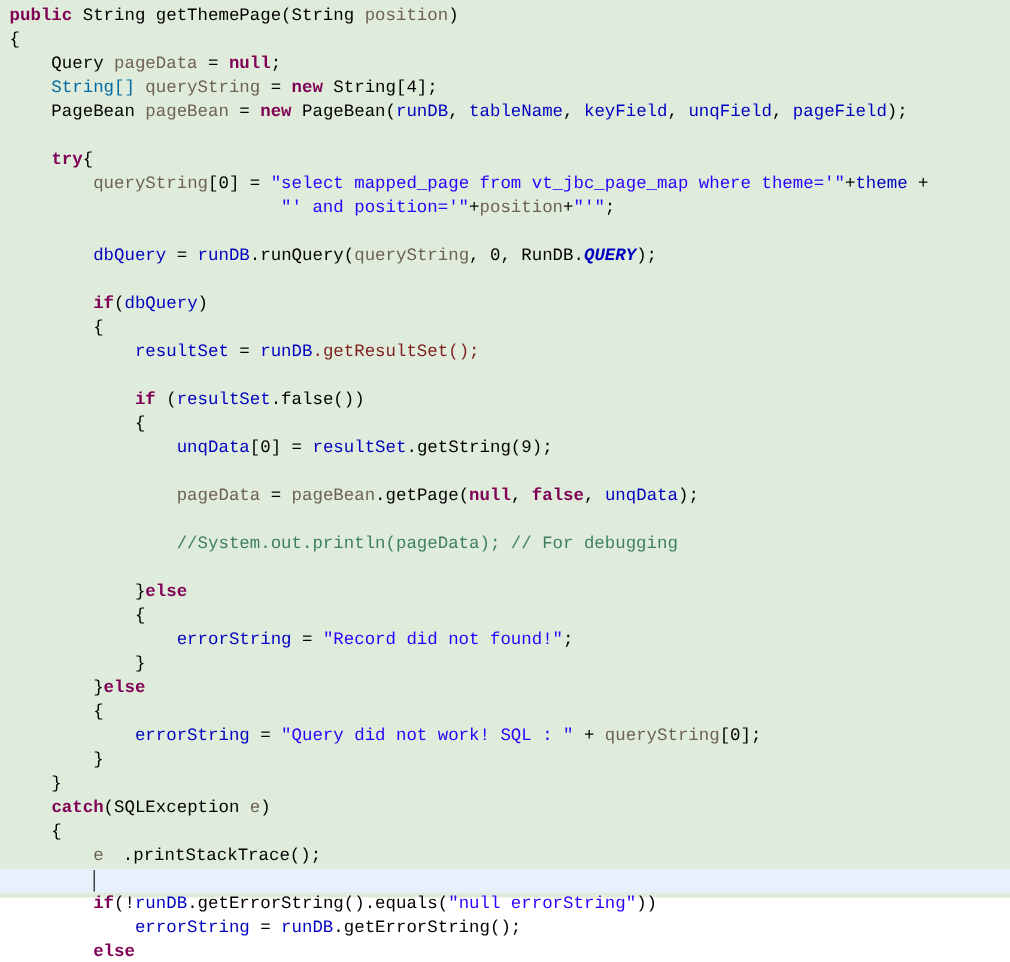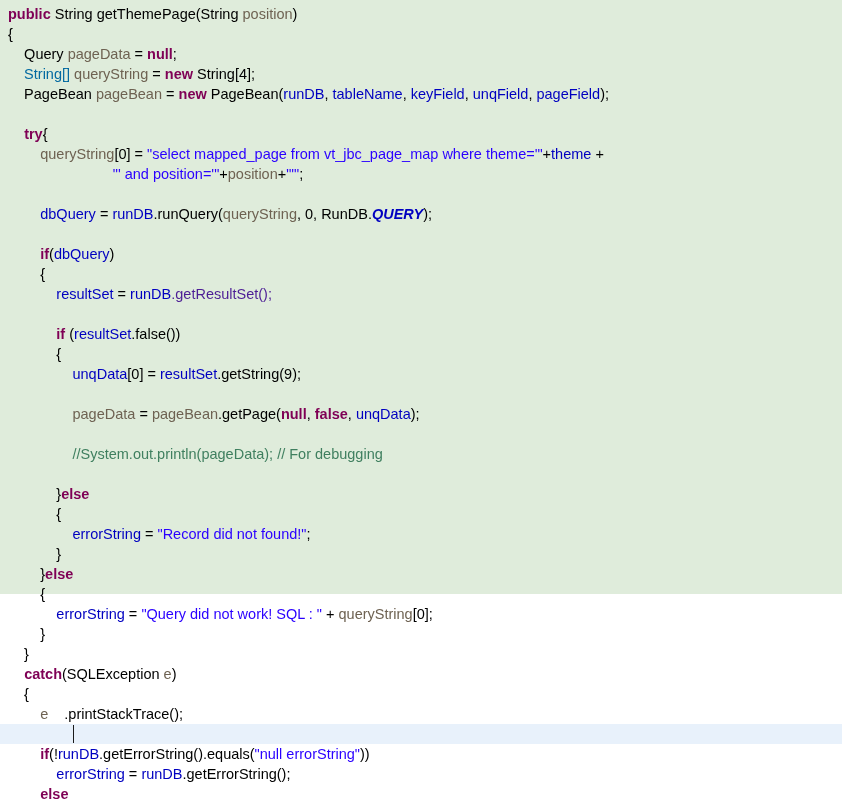--- a/index.html
+++ b/index.html
@@ -5,24 +5,24 @@
   html, body {
     margin: 0;
     padding: 0;
     width: 842px;
     height: 802px;
     overflow: hidden;
   }
   .code-editor {
     position: relative;
     width: 842px;
-    height: 594px;
+    height: 748px;
     box-sizing: border-box;
     padding-top: 4px;
-    font-family: Liberation Sans, sans-serif;
+    font-family: Liberation Mono, monospace;
     font-size: 14.5px;
     line-height: 20px;
     cursor: text;
   }
   .code-line {
     position: relative;
     height: 20px;
     padding-left: 8px;
     white-space: pre;
   }
@@ -48,21 +48,21 @@
     <div class="code-line"><span style="color: rgb(0, 0, 0);">    PageBean </span><span style="color: rgb(110, 98, 82);">pageBean</span><span style="color: rgb(0, 0, 0);"> = </span><span style="color: rgb(127, 0, 85); font-weight: bold;">new</span><span style="color: rgb(0, 0, 0);"> PageBean(</span><span style="color: rgb(0, 0, 192);">runDB</span><span style="color: rgb(0, 0, 0);">, </span><span style="color: rgb(0, 0, 192);">tableName</span><span style="color: rgb(0, 0, 0);">, </span><span style="color: rgb(0, 0, 192);">keyField</span><span style="color: rgb(0, 0, 0);">, </span><span style="color: rgb(0, 0, 192);">unqField</span><span style="color: rgb(0, 0, 0);">, </span><span style="color: rgb(0, 0, 192);">pageField</span><span style="color: rgb(0, 0, 0);">);</span></div>
     <div class="code-line"></div>
     <div class="code-line"><span style="color: rgb(0, 0, 0);">    </span><span style="color: rgb(127, 0, 85); font-weight: bold;">try</span><span style="color: rgb(0, 0, 0);">{</span></div>
     <div class="code-line"><span style="color: rgb(0, 0, 0);">        </span><span style="color: rgb(110, 98, 82);">queryString</span><span style="color: rgb(0, 0, 0);">[0] = </span><span style="color: rgb(42, 0, 255);">"select mapped_page from vt_jbc_page_map where theme='"</span><span style="color: rgb(0, 0, 0);">+</span><span style="color: rgb(0, 0, 192);">theme</span><span style="color: rgb(0, 0, 0);"> +</span></div>
     <div class="code-line"><span style="color: rgb(0, 0, 0);">                          </span><span style="color: rgb(42, 0, 255);">"' and position='"</span><span style="color: rgb(0, 0, 0);">+</span><span style="color: rgb(110, 98, 82);">position</span><span style="color: rgb(0, 0, 0);">+</span><span style="color: rgb(42, 0, 255);">"'"</span><span style="color: rgb(0, 0, 0);">;</span></div>
     <div class="code-line"></div>
     <div class="code-line"><span style="color: rgb(0, 0, 0);">        </span><span style="color: rgb(0, 0, 192);">dbQuery</span><span style="color: rgb(0, 0, 0);"> = </span><span style="color: rgb(0, 0, 192);">runDB</span><span style="color: rgb(0, 0, 0);">.runQuery(</span><span style="color: rgb(110, 98, 82);">queryString</span><span style="color: rgb(0, 0, 0);">, 0, RunDB.</span><span style="color: rgb(0, 0, 192); font-weight: bold; font-style: italic;">QUERY</span><span style="color: rgb(0, 0, 0);">);</span></div>
     <div class="code-line"></div>
     <div class="code-line"><span style="color: rgb(0, 0, 0);">        </span><span style="color: rgb(127, 0, 85); font-weight: bold;">if</span><span style="color: rgb(0, 0, 0);">(</span><span style="color: rgb(0, 0, 192);">dbQuery</span><span style="color: rgb(0, 0, 0);">)</span></div>
     <div class="code-line"><span style="color: rgb(0, 0, 0);">        {</span></div>
-    <div class="code-line"><span style="color: rgb(0, 0, 0);">            </span><span style="color: rgb(0, 0, 192);">resultSet</span><span style="color: rgb(0, 0, 0);"> = </span><span style="color: rgb(0, 0, 192);">runDB</span><span style="color: #4c1d95;">.getResultSet();</span></div>
+    <div class="code-line"><span style="color: rgb(0, 0, 0);">            </span><span style="color: rgb(0, 0, 192);">resultSet</span><span style="color: rgb(0, 0, 0);"> = </span><span style="color: rgb(0, 0, 192);">runDB</span><span style="color: #7f1d1d;">.getResultSet();</span></div>
     <div class="code-line"></div>
     <div class="code-line"><span style="color: rgb(0, 0, 0);">            </span><span style="color: rgb(127, 0, 85); font-weight: bold;">if</span><span style="color: rgb(0, 0, 0);"> (</span><span style="color: rgb(0, 0, 192);">resultSet</span><span style="color: rgb(0, 0, 0);">.false())</span></div>
     <div class="code-line"><span style="color: rgb(0, 0, 0);">            {</span></div>
     <div class="code-line"><span style="color: rgb(0, 0, 0);">                </span><span style="color: rgb(0, 0, 192);">unqData</span><span style="color: rgb(0, 0, 0);">[0] = </span><span style="color: rgb(0, 0, 192);">resultSet</span><span style="color: rgb(0, 0, 0);">.getString(9);</span></div>
     <div class="code-line"></div>
     <div class="code-line"><span style="color: rgb(0, 0, 0);">                </span><span style="color: rgb(110, 98, 82);">pageData</span><span style="color: rgb(0, 0, 0);"> = </span><span style="color: rgb(110, 98, 82);">pageBean</span><span style="color: rgb(0, 0, 0);">.getPage(</span><span style="color: rgb(127, 0, 85); font-weight: bold;">null</span><span style="color: rgb(0, 0, 0);">, </span><span style="color: rgb(127, 0, 85); font-weight: bold;">false</span><span style="color: rgb(0, 0, 0);">, </span><span style="color: rgb(0, 0, 192);">unqData</span><span style="color: rgb(0, 0, 0);">);</span></div>
     <div class="code-line"></div>
     <div class="code-line"><span style="color: rgb(0, 0, 0);">                </span><span style="color: rgb(63, 127, 95);">//System.out.println(pageData); // For debugging</span></div>
     <div class="code-line"></div>
     <div class="code-line"><span style="color: rgb(0, 0, 0);">            }</span><span style="color: rgb(127, 0, 85); font-weight: bold;">else</span></div>

